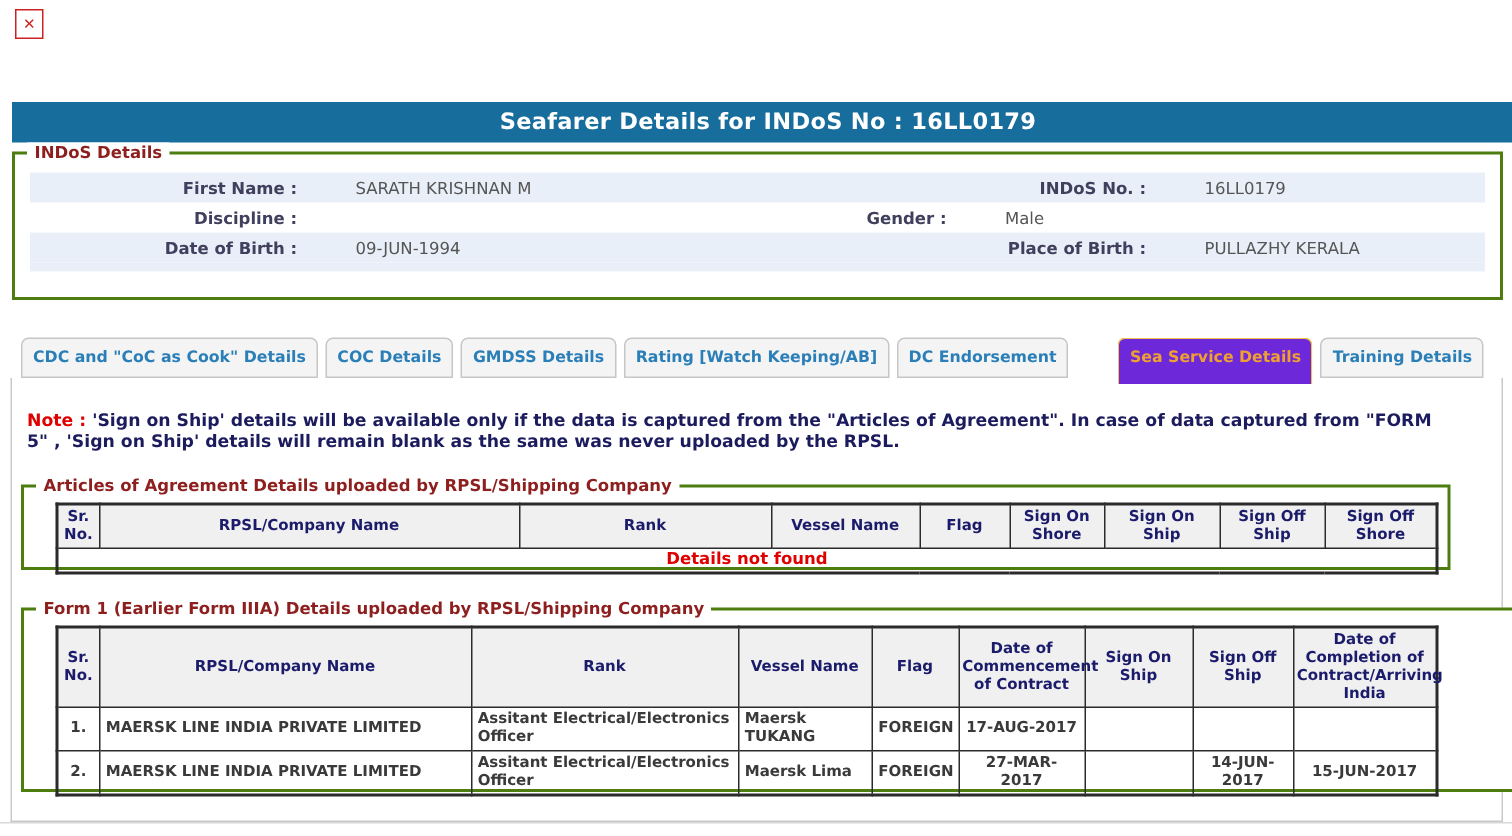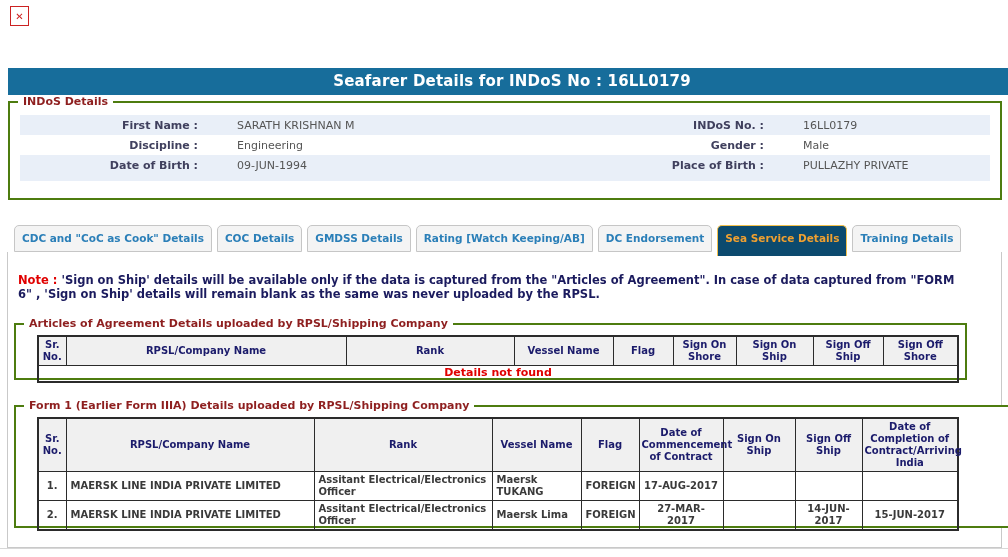--- a/index.html
+++ b/index.html
@@ -43,22 +43,22 @@
   .indos-strip { height: 6px; background: #e9eff8; }
 
   
   .tabs { position: absolute; left: 14px; top: 225px; display: flex; gap: 5px; white-space: nowrap; }
   .tab {
     background: #f4f4f4; border: 1px solid #c6c6c6; border-radius: 5px 5px 0 0;
     color: #2b7fb8; font-weight: bold; font-size: 10.5px; padding: 0 7px;
     height: 27px; line-height: 25px; cursor: pointer;
   }
   .tab.active {
-    background: #0c4a6e; border: 1px solid #f3c04c; border-bottom: none;
-    color: #f0a030; height: 31px; z-index: 3;
+    background: #6d28d9; border: 1px solid #f3c04c; border-bottom: none;
+    color: #f0a030; height: 31px; z-index: 3; margin-left: 28px;
   }
 
   
   .panel {
     position: absolute; left: 7px; top: 252px; width: 995px; height: 296px;
     background: #fff; border: 1px solid #c9c9c9; border-top: none;
   }
 
   .note { position: absolute; left: 10px; top: 21px; width: 952px;
     font-size: 11.5px; font-weight: bold; color: #1b1b5e; line-height: 14px; }
@@ -95,48 +95,47 @@
   <span class="legend">INDoS Details</span>
   <div class="indos-table">
     <div class="indos-row alt">
       <span class="lbl">First Name :</span>
       <span class="val">SARATH KRISHNAN M</span>
       <span class="lbl">INDoS No. :</span>
       <span class="val">16LL0179</span>
     </div>
     <div class="indos-row">
       <span class="lbl">Discipline :</span>
-      <span class="val">Engineering</span>
       <span class="lbl">Gender :</span>
       <span class="val">Male</span>
     </div>
     <div class="indos-row alt">
       <span class="lbl">Date of Birth :</span>
       <span class="val">09-JUN-1994</span>
       <span class="lbl">Place of Birth :</span>
-      <span class="val">PULLAZHY PRIVATE</span>
+      <span class="val">PULLAZHY KERALA</span>
     </div>
     <div class="indos-strip"></div>
   </div>
 </div>
 
 <div class="tabs">
   <div class="tab">CDC and "CoC as Cook" Details</div>
   <div class="tab">COC Details</div>
   <div class="tab">GMDSS Details</div>
   <div class="tab">Rating [Watch Keeping/AB]</div>
   <div class="tab">DC Endorsement</div>
   <div class="tab active">Sea Service Details</div>
   <div class="tab">Training Details</div>
 </div>
 
 <div class="panel">
 
   <div class="note">
-    <span class="note-label">Note :</span><span> 'Sign on Ship' details will be available only if the data is captured from the "Articles of Agreement". In case of data captured from "FORM 6" , 'Sign on Ship' details will remain blank as the same was never uploaded by the RPSL.</span>
+    <span class="note-label">Note :</span><span> 'Sign on Ship' details will be available only if the data is captured from the "Articles of Agreement". In case of data captured from "FORM 5" , 'Sign on Ship' details will remain blank as the same was never uploaded by the RPSL.</span>
   </div>
 
   <div class="fset fs-aoa">
     <span class="legend">Articles of Agreement Details uploaded by RPSL/Shipping Company</span>
     <table class="dg aoa-table">
       <colgroup>
         <col style="width:28px">
           <col style="width:280px">
           <col style="width:168px">
           <col style="width:99px">

